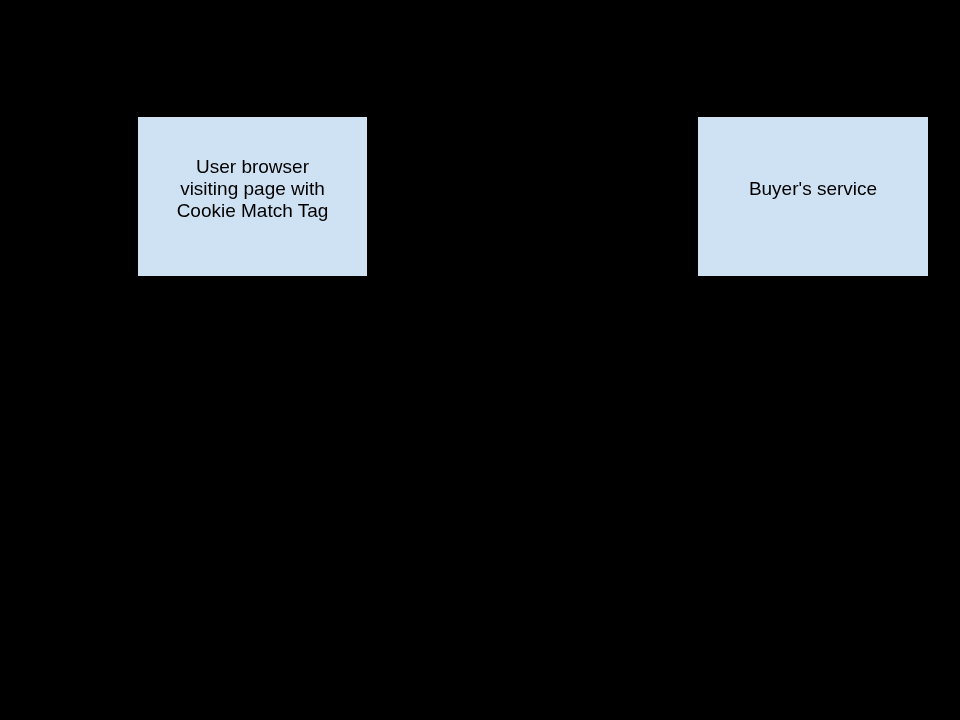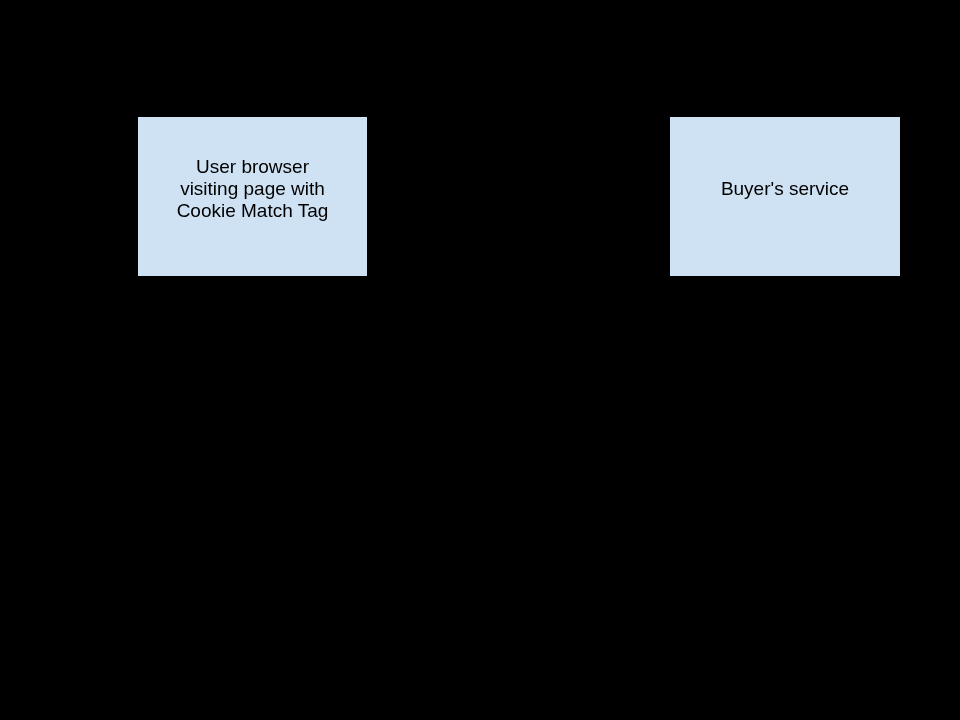--- a/index.html
+++ b/index.html
@@ -38,21 +38,21 @@
     font-weight: 400;
     transform: translateY(-8px);
   }
   .node-user-browser {
     left: 137px;
     top: 116px;
     width: 231px;
     height: 161px;
   }
   .node-buyers-service {
-    left: 669px;
+    left: 697px;
     top: 116px;
     width: 232px;
     height: 161px;
   }
   .node-google-cms {
     left: 140px;
     top: 492px;
     width: 231px;
     height: 162px;
   }

